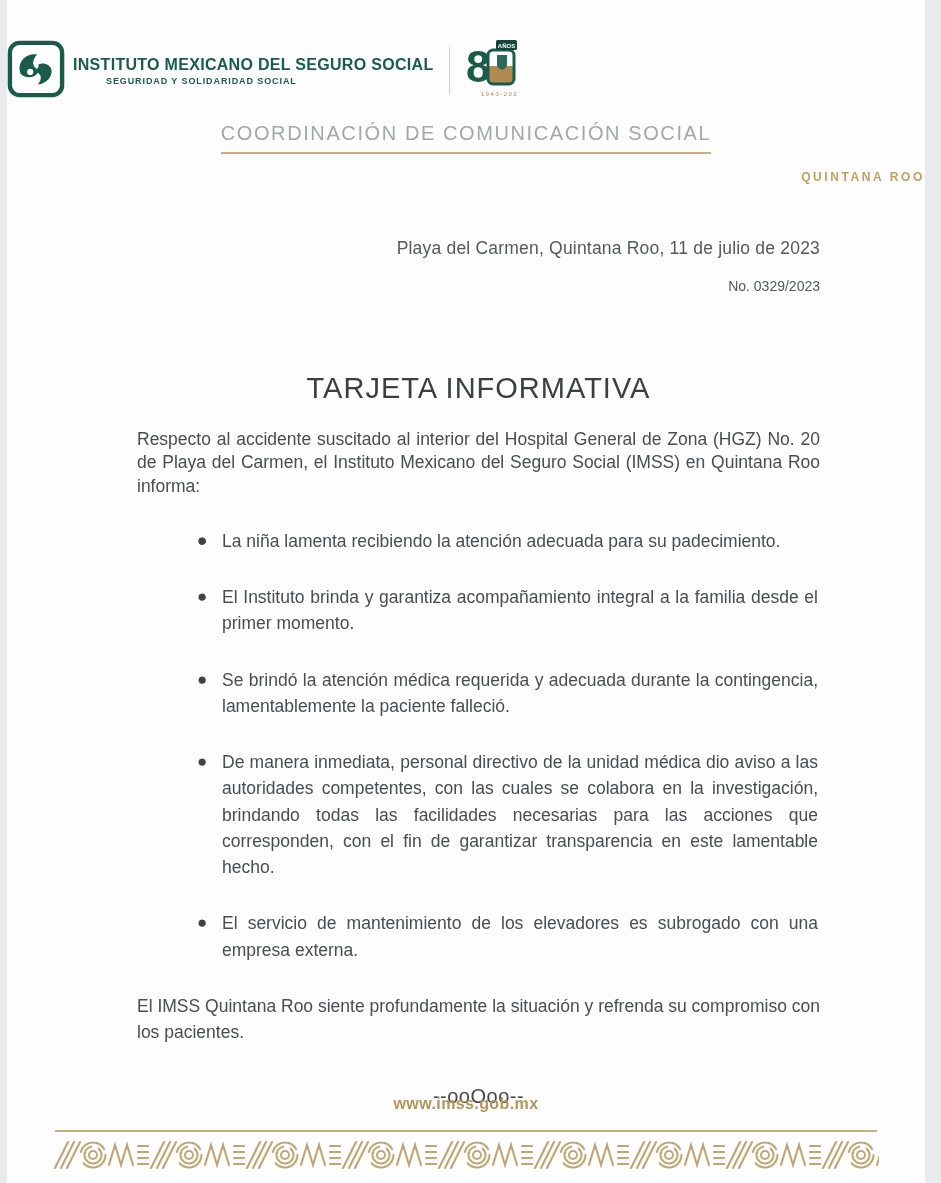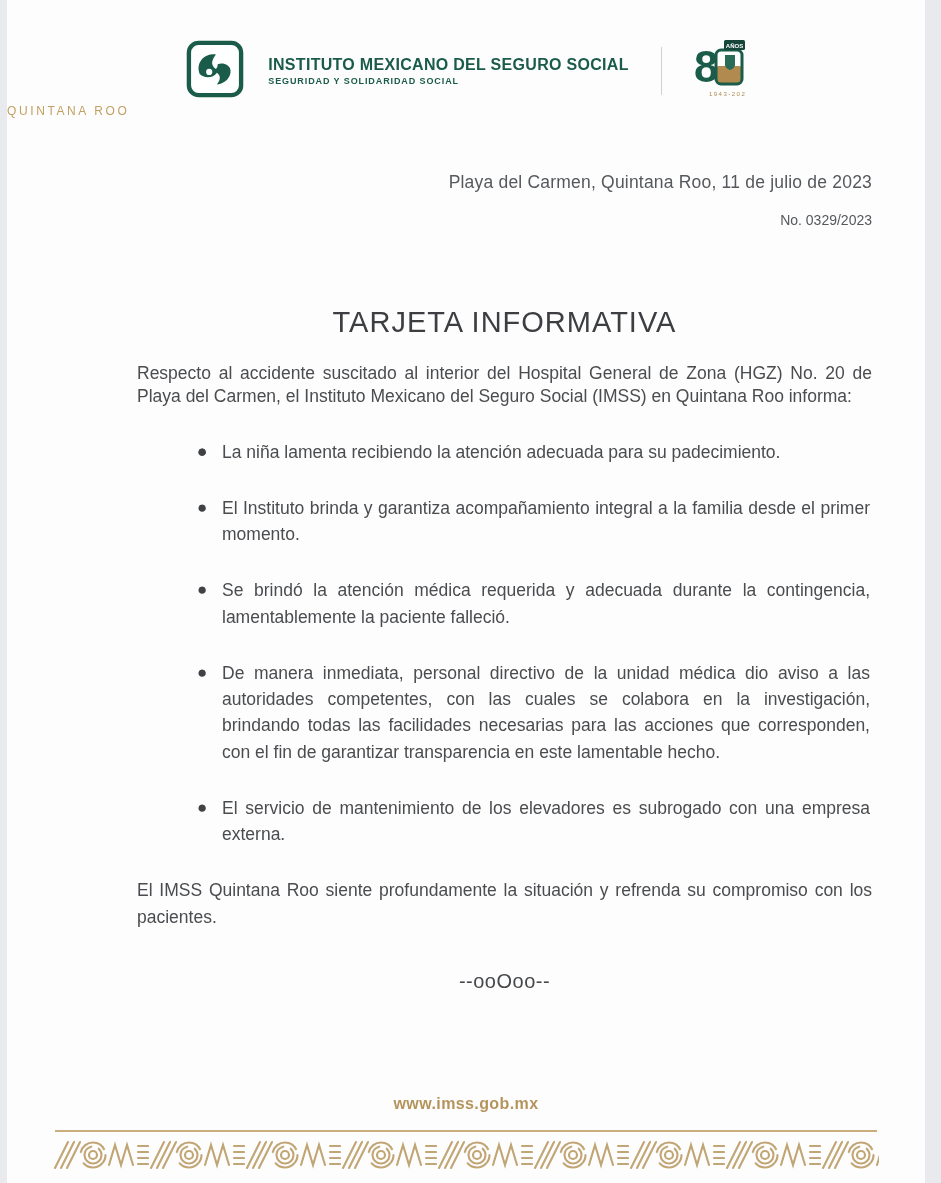--- a/index.html
+++ b/index.html
@@ -7,49 +7,49 @@
     width: 941px; height: 1183px;
     background: #e9eaed;
     font-family: "Liberation Sans", "DejaVu Sans", sans-serif;
     overflow: hidden;
   }
   .photo-frame { position: relative; width: 941px; height: 1183px; }
   .page {
     position: absolute; top: 0; bottom: 0; left: 7px; right: 16px;
     background: #fdfdfd;
   }
-  .content { padding: 0 53px 0 130px; }
+  .content { padding: 0 105px 0 130px; }
 
   
   .header-row {
-    display: flex; justify-content: center; align-items: center;
-    padding-top: 38px; gap: 24px;
+    display: flex; justify-content: flex-start; align-items: center;
+    padding-top: 38px; gap: 8px;
   }
   .logo-text { text-align: left; }
   .institute-name {
     color: #1a5b4a; font-weight: bold; font-size: 16px;
     letter-spacing: 0.3px; line-height: 1.1;
   }
   .institute-tagline {
     color: #1a5b4a; font-weight: bold; font-size: 9px;
-    letter-spacing: 0.9px; margin-top: 3px;
+    letter-spacing: 0.9px; margin-top: 3px; margin-left: 33px;
   }
   .v-divider { width: 1px; height: 48px; background: #ccd1d4; margin: 0 8px; }
 
   .department-wrap { text-align: center; margin-top: 18px; }
   .department {
     display: inline-block;
     color: #a3a7ac; font-size: 20px; font-weight: 400;
     letter-spacing: 1.6px;
     padding-bottom: 7px;
     border-bottom: 2px solid #c9ad7c;
   }
   .region {
-    text-align: left; 
-    color: #c2a062; font-size: 12px; font-weight: normal;
+    text-align: right; margin-top: 16px;
+    color: #c2a062; font-size: 12px; font-weight: bold;
     letter-spacing: 2.6px;
   }
 
   
   .dateline {
     margin-top: 54px; text-align: right;
     color: #55585c; font-size: 17.5px; letter-spacing: 0.2px;
   }
   .doc-number {
     margin-top: 19px; text-align: right;
@@ -138,20 +138,23 @@
           <rect x="22" y="28" width="26" height="18" rx="3" fill="#b08a4f"></rect>
           <rect x="22" y="12" width="26" height="34" rx="5" fill="none" stroke="#1a5b4a" stroke-width="3"></rect>
           <path d="M31 17 h10 v10 c0 3 -5 5 -5 5 c0 0 -5 -2 -5 -5 Z" fill="#2a6b57"></path>
           <rect x="30" y="2" width="21" height="10" rx="1.5" fill="#16463a"></rect>
           <text x="40.5" y="9.5" text-anchor="middle" font-family="Liberation Sans, sans-serif" font-size="6" font-weight="bold" fill="#ffffff">AÑOS</text>
           <text x="36" y="58" text-anchor="middle" font-family="Liberation Sans, sans-serif" font-size="6" letter-spacing="1.5" fill="#b08a4f">1943-2023</text>
         </svg>
       </span>
     </div>
 
+    <div class="department-wrap">
+      <div class="department">COORDINACIÓN DE COMUNICACIÓN SOCIAL</div>
+    </div>
     <div class="region">QUINTANA ROO</div>
 
     <div class="content">
 
       <div class="dateline">Playa del Carmen, Quintana Roo, 11 de julio de 2023</div>
       <div class="doc-number">No. 0329/2023</div>
 
       <div class="doc-title">TARJETA INFORMATIVA</div>
 
       <p class="paragraph">Respecto al accidente suscitado al interior del Hospital General de Zona (HGZ) No. 20 de Playa del Carmen, el Instituto Mexicano del Seguro Social (IMSS) en Quintana Roo informa:</p>

